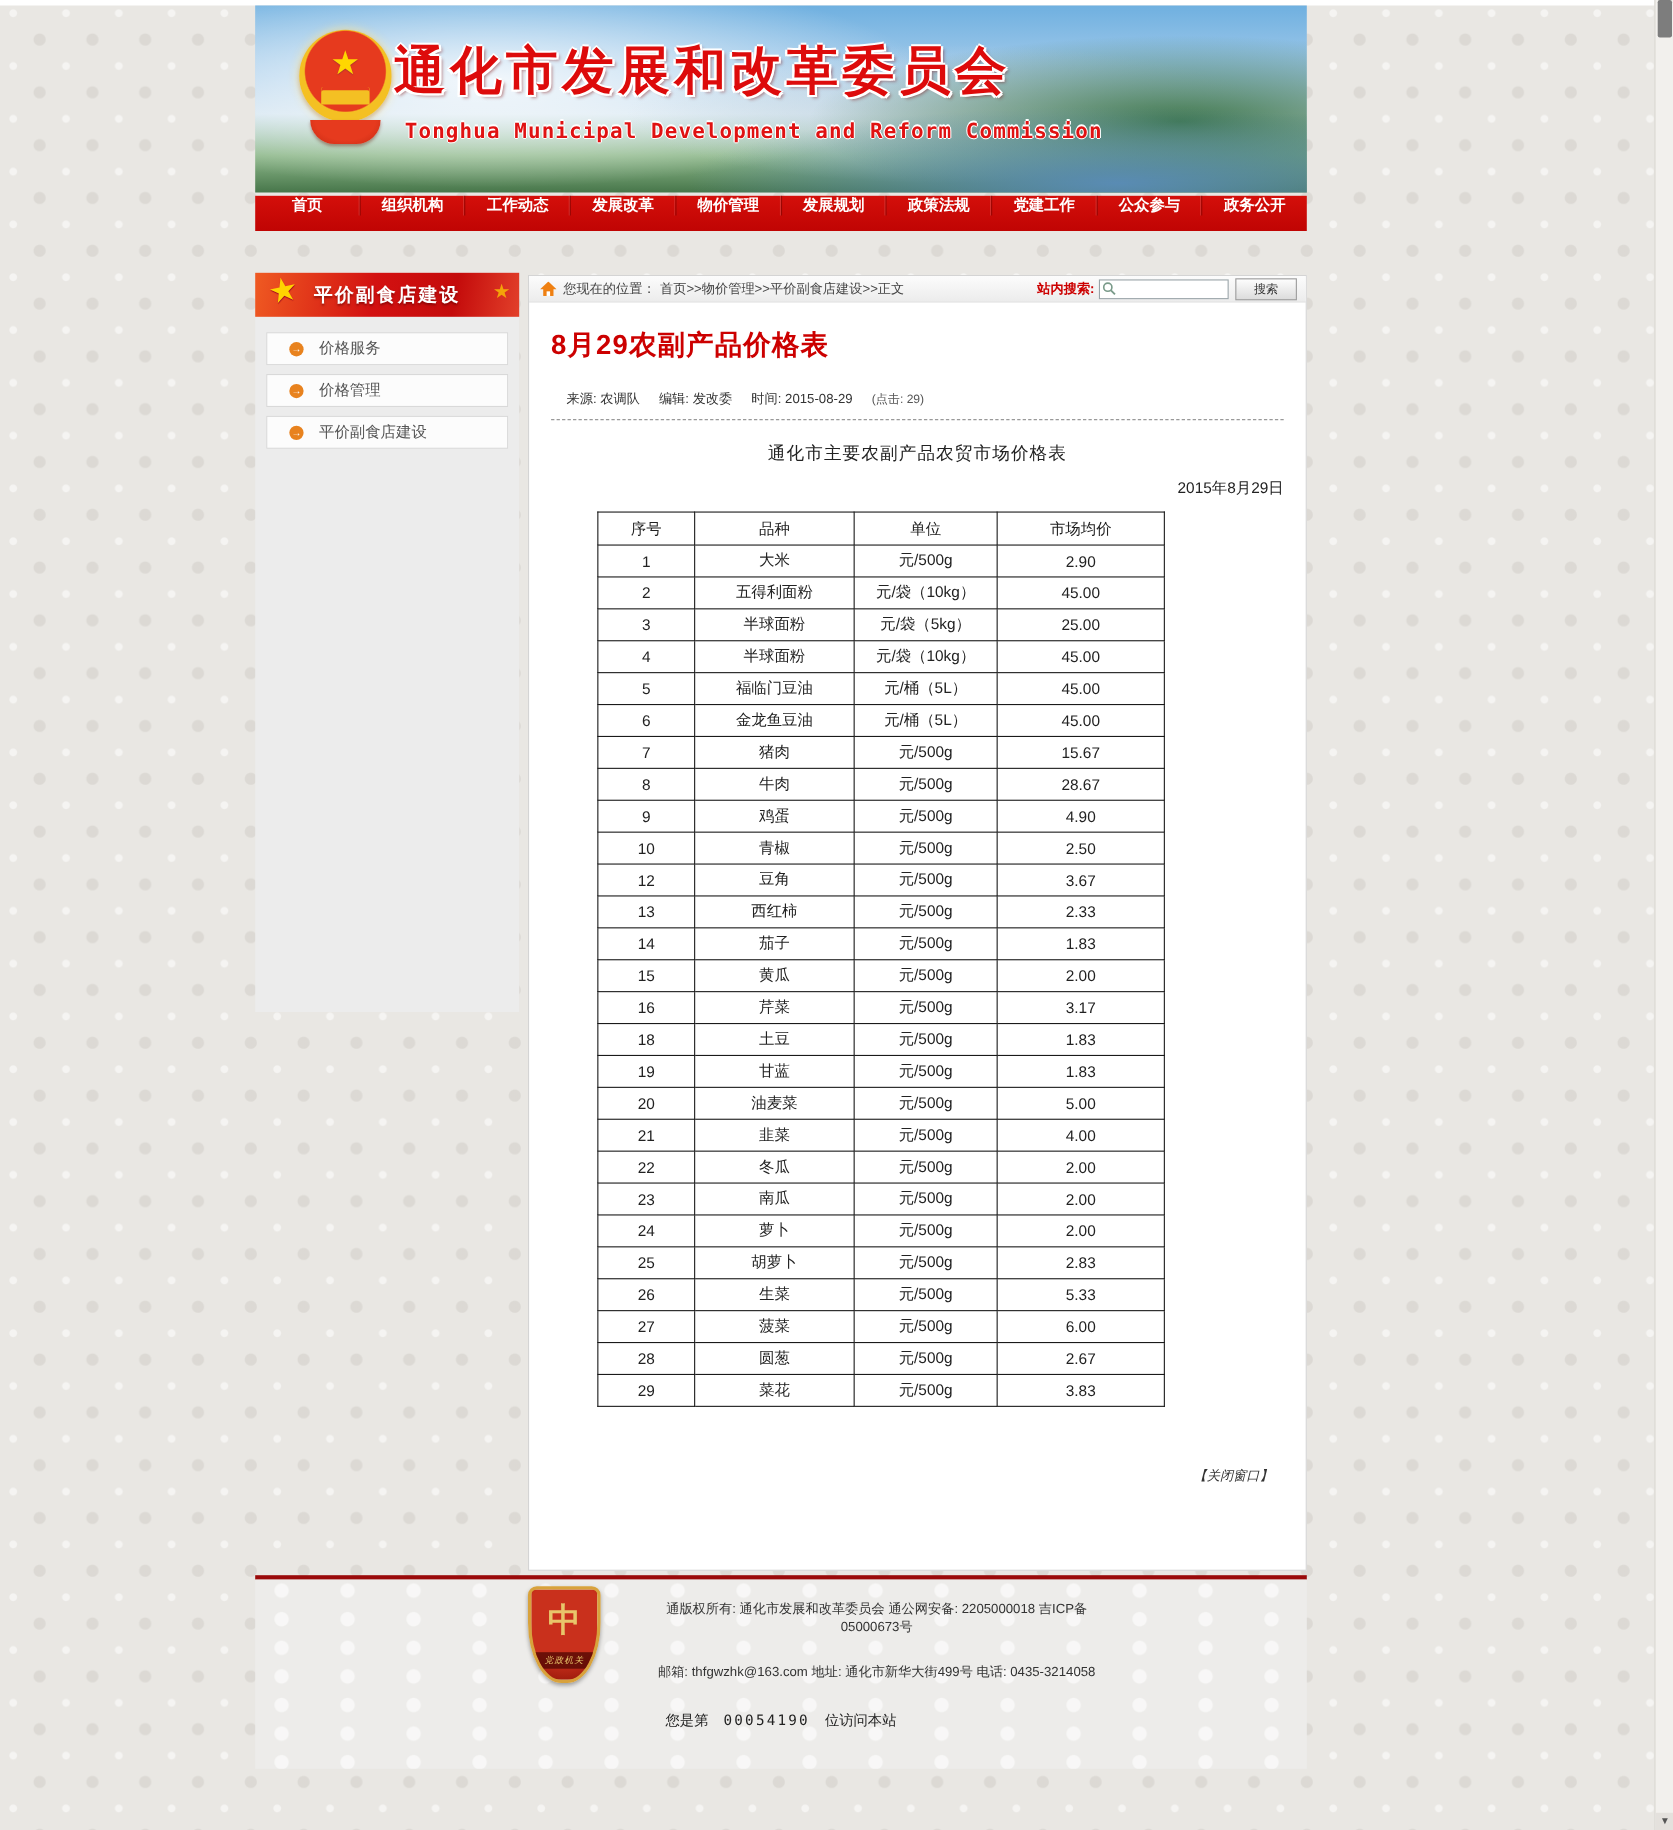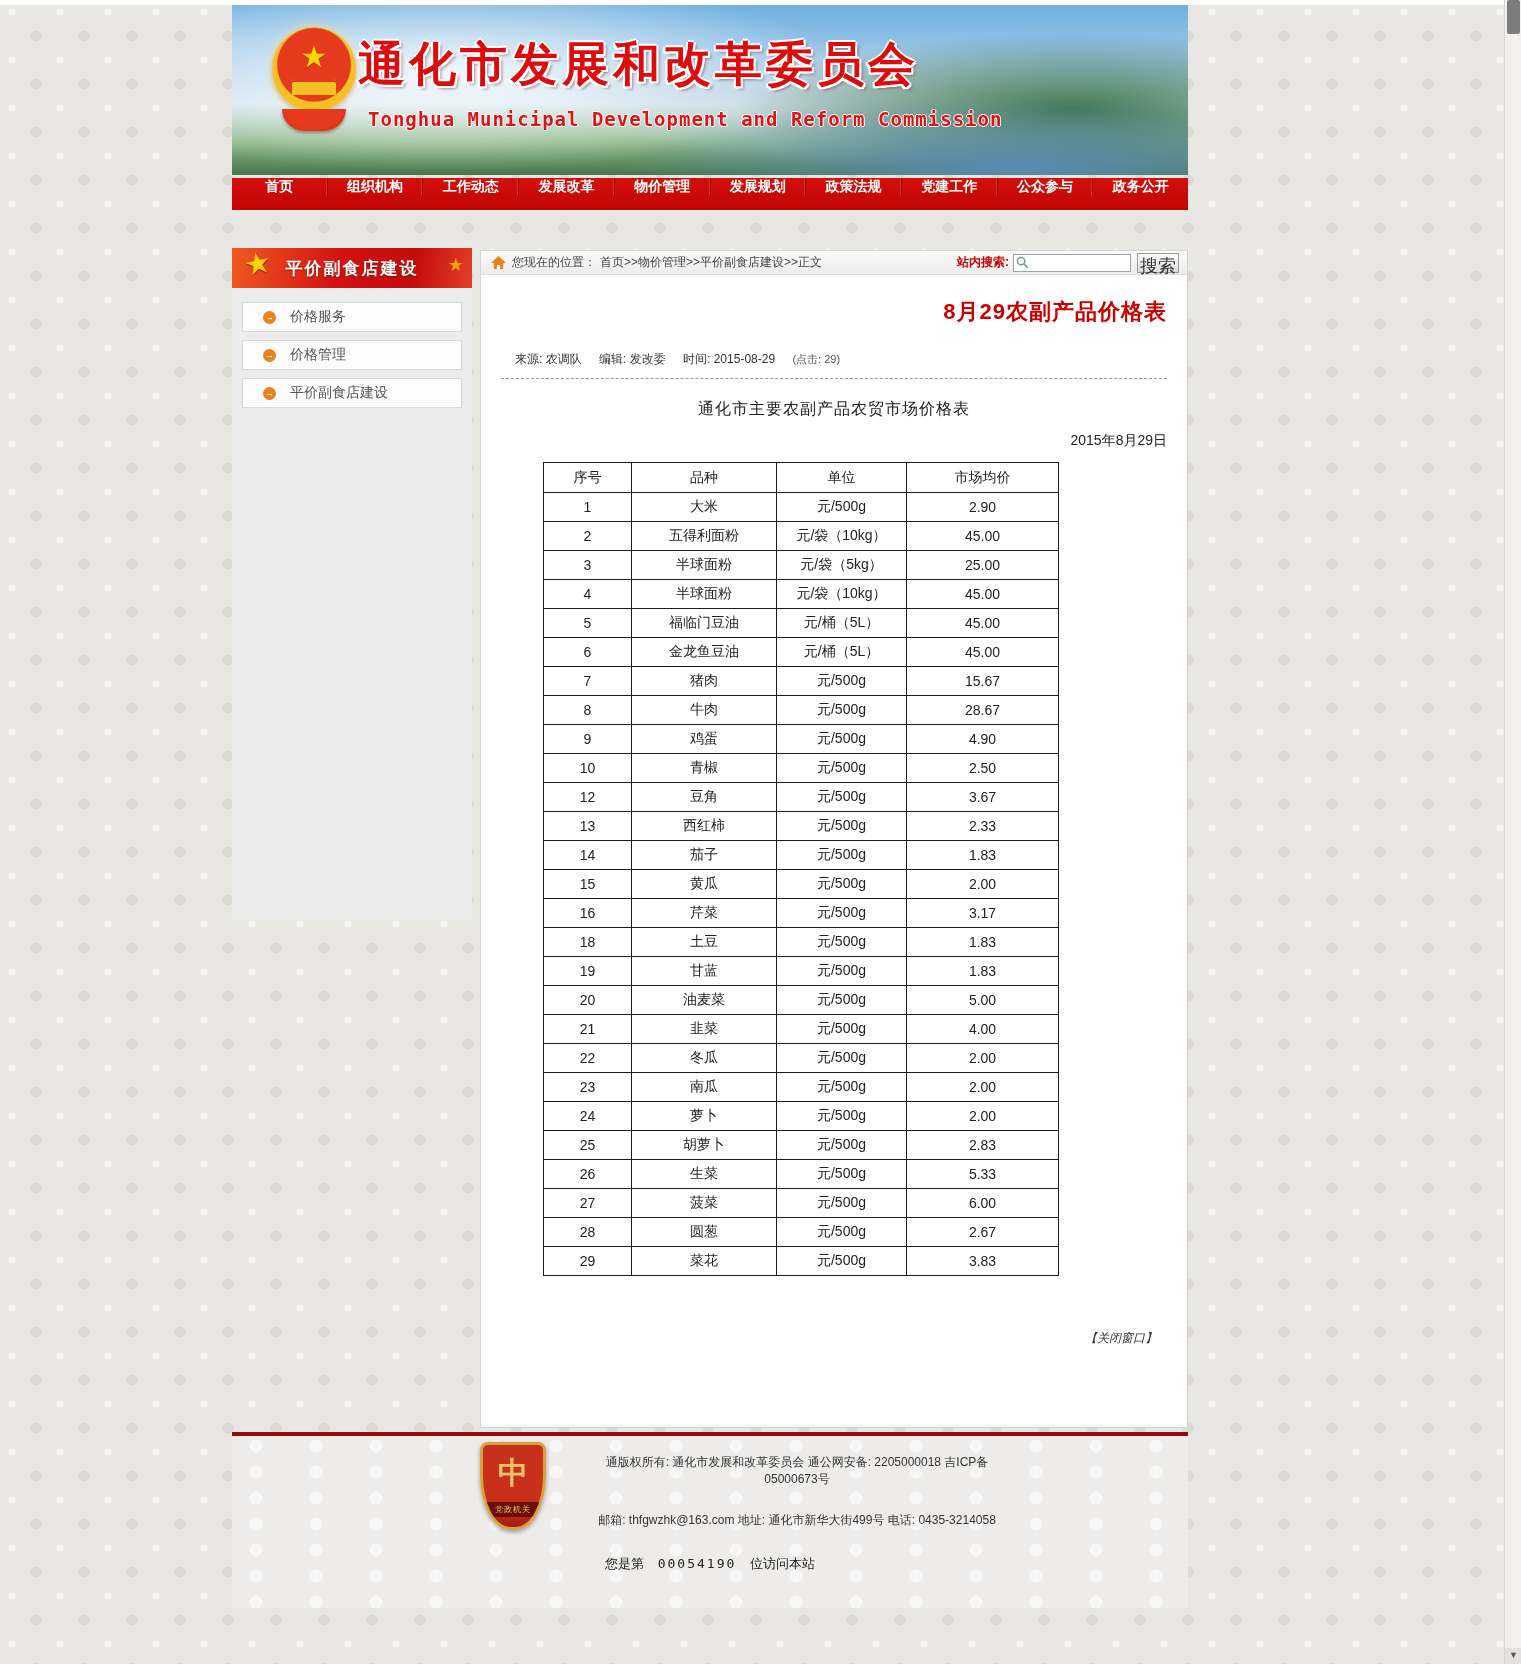--- a/index.html
+++ b/index.html
@@ -101,26 +101,26 @@
   .crumb-path { color:#444; margin-left:4px; cursor:pointer; }
   .bc-spacer { flex:1; }
   .search-label { color:#cc0000; font-weight:bold; margin-right:4px; }
   .search-box {
     width:118px; height:18px; background:#fff; border:1px solid #9aa4a8;
     display:flex; align-items:center; padding-left:2px; margin-right:6px;
   }
   .search-box input { border:none; outline:none; width:96px; height:14px; font-size:12px; background:transparent; }
   .mag-icon { width:13px; height:13px; flex:none; }
   .search-btn {
-    width:42px; height:20px; font-size:18px; color:#333;
+    width:56px; height:20px; font-size:11px; color:#333;
     background:linear-gradient(#fdfdfd,#dcdcdc); border:1px solid #999; cursor:pointer;
   }
 
   .article { padding:0 20px; }
-  .article-title { margin-top:22px; text-align:right; font-size:22px; font-weight:bold; color:#cc0000; letter-spacing:1px; }
+  .article-title { margin-top:22px; text-align:left; font-size:25px; font-weight:bold; color:#cc0000; letter-spacing:1px; }
   .article-meta { margin-top:24px; font-size:12px; color:#333; padding-right:2px; }
   .article-meta span { margin-left:14px; }
   .article-meta .clicks { font-size:11px; color:#555; }
   .dashed-rule { margin-top:10px; border-top:1px dashed #999; height:0; }
   .article-subtitle { margin-top:20px; text-align:center; font-size:16px; color:#222; letter-spacing:1px; }
   .article-date { margin-top:12px; text-align:right; font-size:14px; color:#222; }
 
   .price-table { border-collapse:collapse; margin:12px 0 0 42px; table-layout:fixed; }
   .price-table th, .price-table td {
     border:1px solid #1a1a1a; text-align:center; font-size:14px; color:#222;
@@ -143,21 +143,21 @@
   .badge { position:absolute; left:248px; top:6px; width:66px; height:92px; }
   .badge .shield {
     width:66px; height:88px; border-radius:8px 8px 46% 46% / 8px 8px 62% 62%;
     background:radial-gradient(circle at 50% 35%, #c9301c 0 60%, #8f1407 100%);
     border:3px solid #d8a23c; box-shadow:0 2px 4px rgba(0,0,0,.35);
     position:relative; overflow:hidden;
   }
   .badge .badge-glyph { position:absolute; top:8px; width:100%; text-align:center; font-size:30px; color:#e8c56a; font-weight:bold; font-family:"DejaVu Serif", serif; }
   .badge .badge-band {
     position:absolute; bottom:10px; left:0; width:100%; text-align:center;
-    background:rgba(90,10,5,.85); color:#e8c56a; font-size:8px; letter-spacing:1px; padding:2px 0;
+    background:rgba(90,10,5,.85); color:#e8c56a; font-size:8px; letter-spacing:1px; padding:2px 0;font-style:italic;
   }
   .footer-text { width:470px; margin:4px 0 0 330px; font-size:12px; color:#333; line-height:17px; }
   .footer-line1 { text-align:center; width:430px; margin-left:20px; }
   .footer-line2 { text-align:center; margin-top:24px; }
   .counter-row { text-align:center; margin-top:26px; font-size:13px; color:#222; }
   .counter-num { font-family:"DejaVu Sans Mono", monospace; font-weight:normal; letter-spacing:2px; margin:0 10px; }
 
   
   .scrollbar { position:absolute; top:0; right:0; width:17px; height:1664px; background:#f2f0ed; border-left:1px solid #d8d5d0; }
   .scroll-thumb { position:absolute; top:0; left:2px; width:13px; height:34px; background:#7d7d7d; border-radius:2px; }

